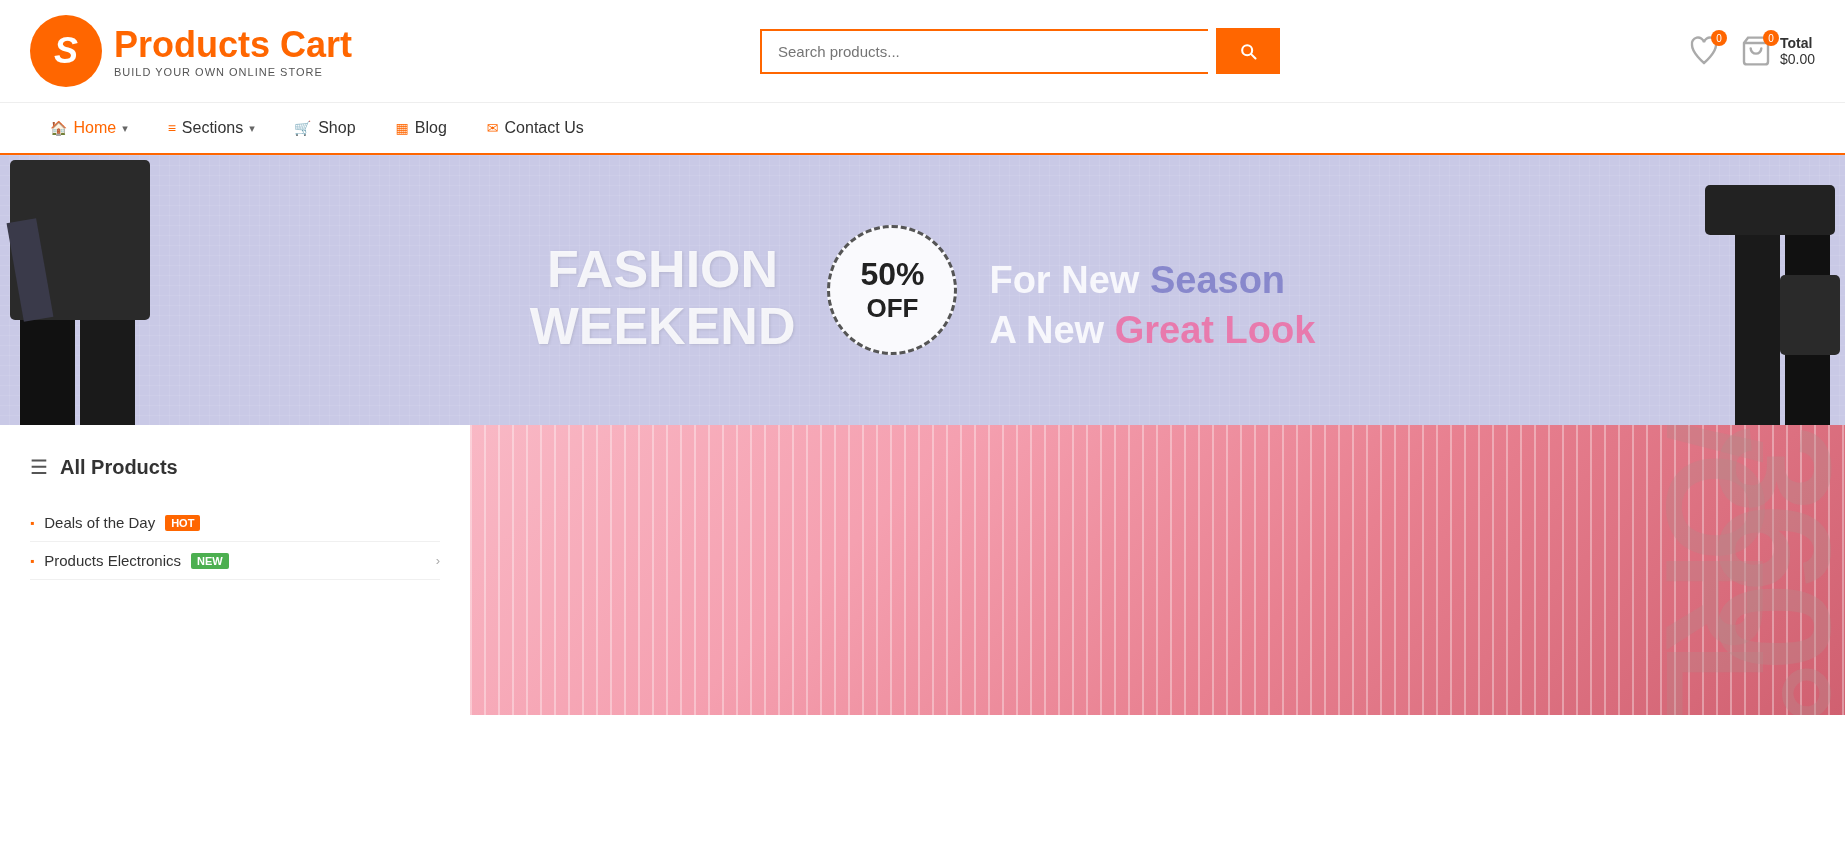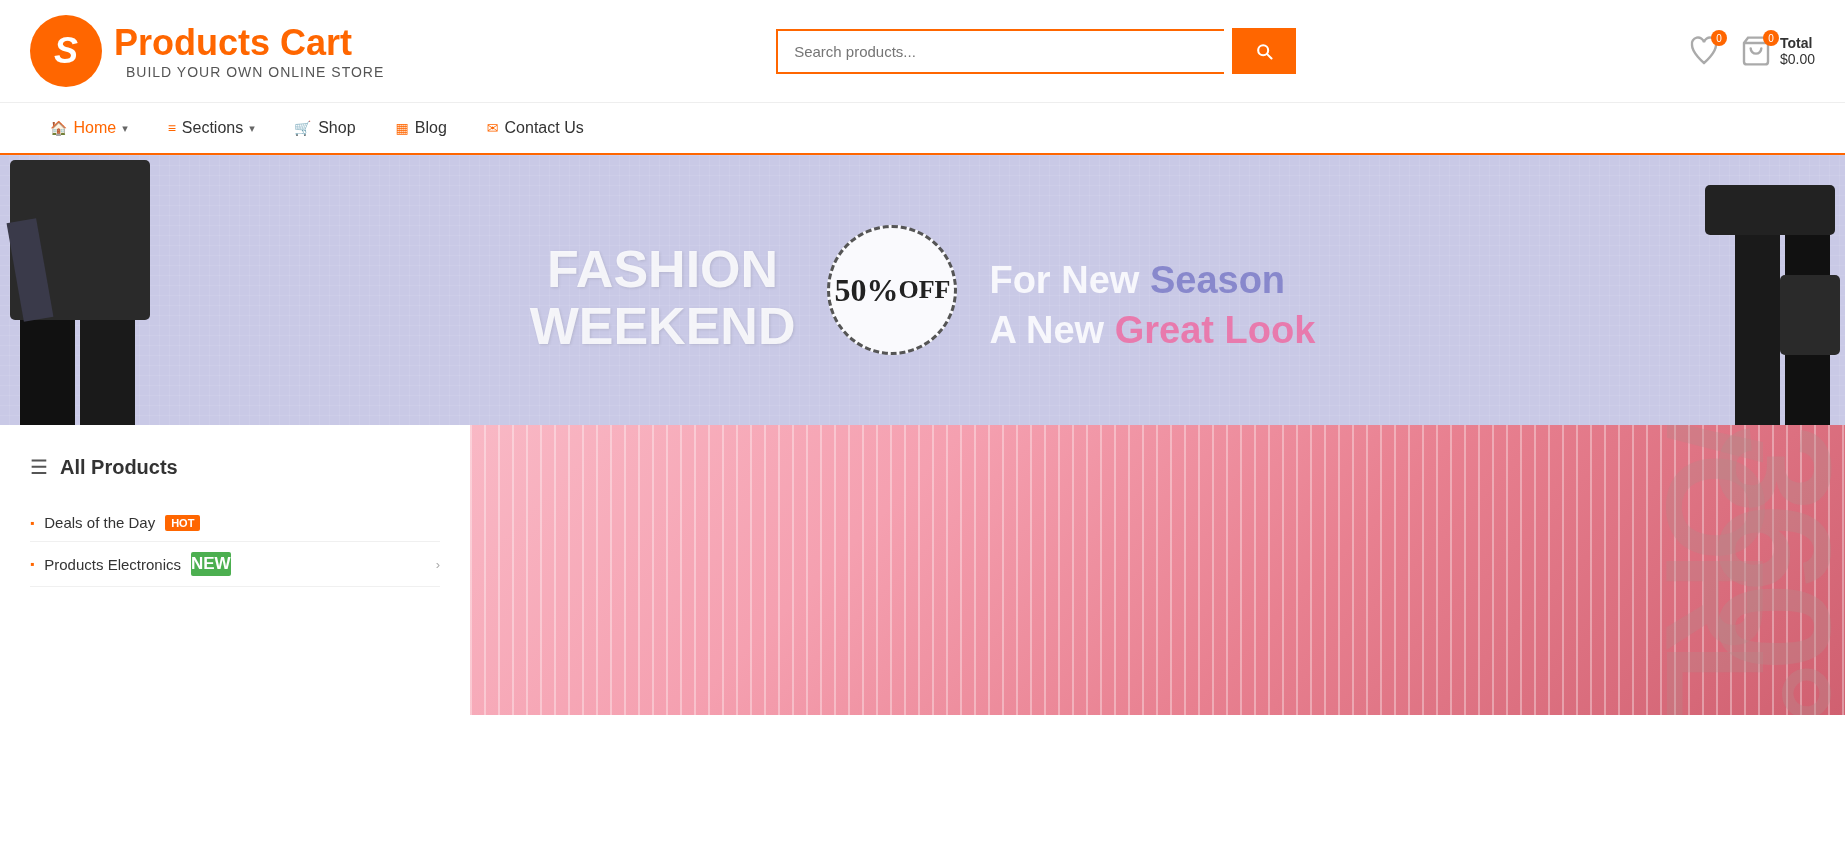--- a/index.html
+++ b/index.html
@@ -30,21 +30,21 @@
       position: relative;
     }
     .logo-icon-s {
       color: #fff;
       font-size: 36px;
       font-weight: bold;
       font-style: italic;
     }
     .logo-text-area { display: flex; flex-direction: column; }
     .logo-title { font-size: 36px; font-weight: bold; color: #f60; }
-    .logo-subtitle { font-size: 14px; color: #555; letter-spacing: 1px; margin-left: 12px; }
+    .logo-subtitle { font-size: 11px; color: #555; letter-spacing: 1px; }
 
     .search-area {
       display: flex;
       align-items: center;
       gap: 8px;
       flex: 1;
       max-width: 520px;
       margin: 0 60px;
     }
     .search-input {
@@ -173,26 +173,25 @@
       color: rgba(255,255,255,0.85);
       line-height: 1.1;
       text-shadow: 1px 1px 3px rgba(0,0,0,0.1);
     }
     .banner-circle {
       width: 130px;
       height: 130px;
       border: 3px dashed #555;
       border-radius: 50%;
       display: flex;
-      flex-direction: row;
+      flex-direction: column;
       align-items: center;
       justify-content: center;
       background: rgba(255,255,255,0.9);
       flex-shrink: 0;
-      font-family: Liberation Serif, serif;
     }
     .banner-circle .percent { font-size: 32px; font-weight: bold; color: #222; }
     .banner-circle .off { font-size: 26px; font-weight: bold; color: #222; }
     .banner-right-text { text-align: left; }
     .banner-right-text p { font-size: 38px; font-weight: 700; line-height: 1.3; }
     .banner-right-text .a-new { color: rgba(255,255,255,0.85); }
     .banner-right-text .for-new { color: rgba(255,255,255,0.85); }
 
     
     .body-section {
@@ -235,22 +234,22 @@
       background: #f60;
       color: #fff;
       font-size: 11px;
       padding: 2px 6px;
       border-radius: 2px;
       font-weight: bold;
     }
     .tag-new {
       background: #4caf50;
       color: #fff;
-      font-size: 17px;
-      padding: 2px 0;
+      font-size: 11px;
+      padding: 2px 6px;
       border-radius: 2px;
       font-weight: bold;
     }
     .sidebar-arrow { margin-left: auto; color: #aaa; font-size: 13px; }
 
     .main-content {
       flex: 1;
       background: #f5f5f5;
       position: relative;
       overflow: hidden;

